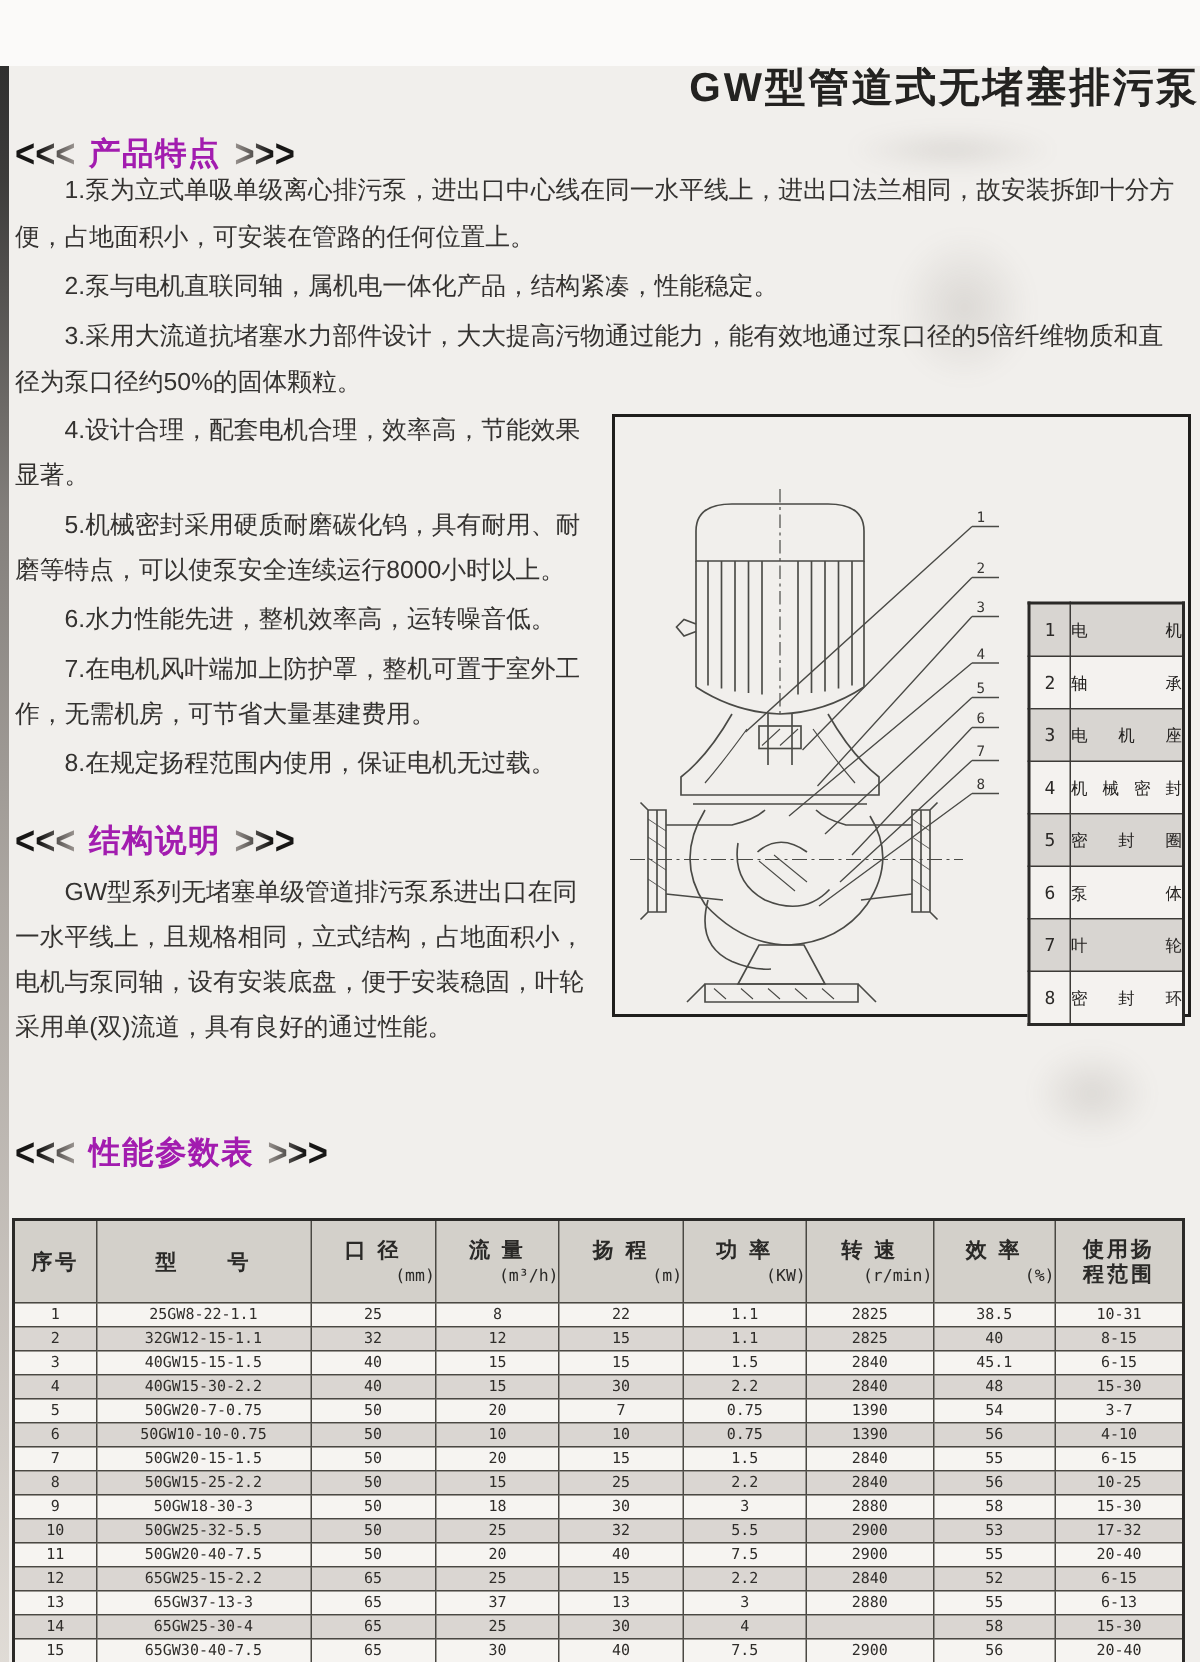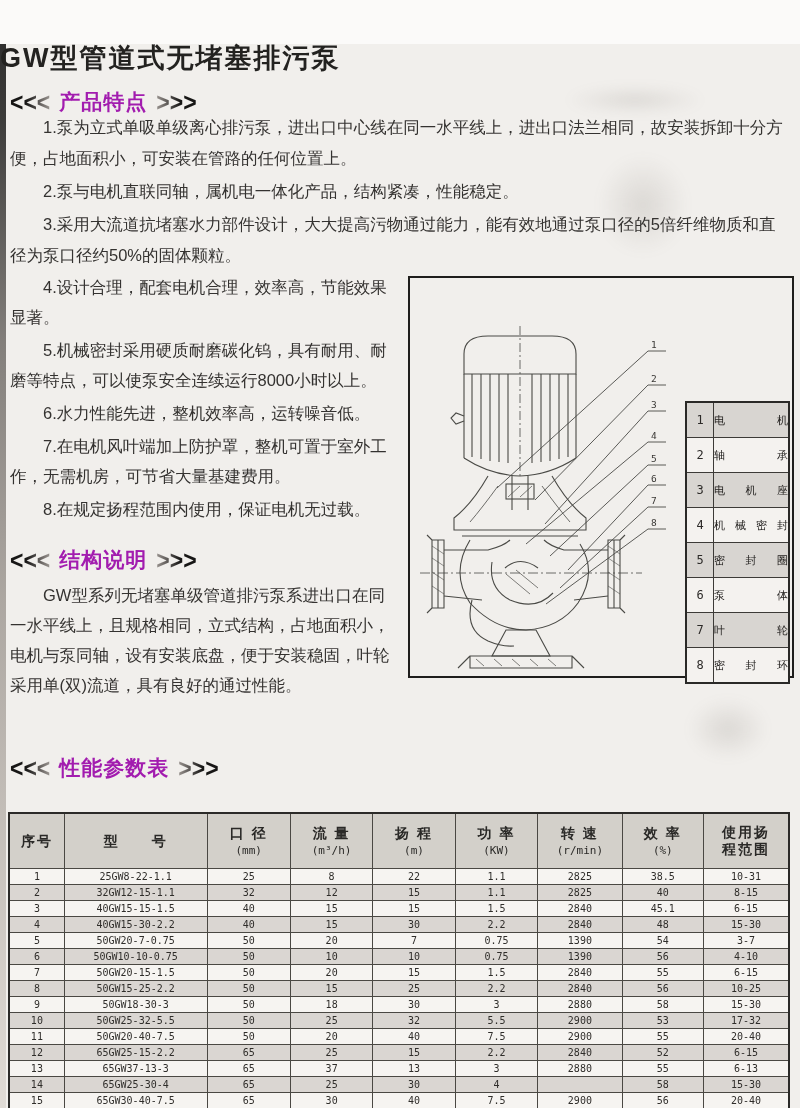--- a/index.html
+++ b/index.html
@@ -7,21 +7,21 @@
         font-family:"Liberation Sans",sans-serif;color:#2e2c2a;}
   .top-strip{position:absolute;left:0;top:0;width:800px;height:44px;background:#fbfaf9;}
   .scan-edge{position:absolute;left:0;top:44px;width:6px;height:1064px;opacity:.85;
         background:linear-gradient(#0e0e0e 0%,#1d1c1b 7%,#6f6b67 28%,#a09a94 52%,#c2bcb6 78%,#ddd8d2 100%);}
   .smudge{position:absolute;filter:blur(6px);opacity:.5;pointer-events:none;
         background:radial-gradient(closest-side,rgba(125,118,110,.38),rgba(125,118,110,0));}
   #smudge1{left:565px;top:86px;width:140px;height:28px;}
   #smudge2{left:598px;top:155px;width:90px;height:100px;}
   #smudge3{left:688px;top:698px;width:80px;height:62px;}
 
-  .title{position:absolute;top:40px;left:0;width:100%;text-align:left;
+  .title{position:absolute;top:40px;left:0;width:100%;text-align:right;
         font-size:27px;font-weight:bold;letter-spacing:2px;color:#232220;}
 
   .section-head{display:flex;align-items:center;gap:9px;font-weight:bold;}
   .section-head .head-text{font-size:21px;letter-spacing:1px;color:#a21caf;}
   .mark{font-size:23px;font-weight:bold;letter-spacing:0;transform:scaleY(1.15);}
   .mark-l{background:linear-gradient(90deg,#171615 40%,#9b9591);-webkit-background-clip:text;background-clip:text;color:transparent;}
   .mark-r{background:linear-gradient(90deg,#9b9591,#171615 60%);-webkit-background-clip:text;background-clip:text;color:transparent;}
   #feat-head{position:absolute;left:10px;top:88px;}
   #specs-head{position:absolute;left:10px;top:754px;}
   #struct-head{margin:22px 0 6px 0;}
@@ -43,21 +43,21 @@
   .p-no{width:26px;text-align:center;font-size:12px;font-family:"DejaVu Sans Mono",monospace;color:#2c2a28;}
   .p-name{text-align:justify;text-align-last:justify;padding:0 7px;font-size:11px;color:#242220;}
 
   
   #spec-table{position:absolute;left:8px;top:792px;width:782px;border-collapse:collapse;
         table-layout:fixed;background:#f6f4f1;border:2px solid #2b2a28;margin-top:20px;}
   #spec-table th,#spec-table td{border:1px solid #4a4843;text-align:center;padding:0;}
   #spec-table thead th{background:#d3d0ca;height:54px;vertical-align:middle;font-weight:bold;color:#2a2927;}
   .h-main{font-size:14px;white-space:pre-line;letter-spacing:2px;line-height:17px;}
   .h-sub{font-size:11px;font-weight:normal;letter-spacing:0;line-height:13px;
-        font-family:"DejaVu Sans Mono",monospace;margin-top:2px;}
+        font-family:"DejaVu Sans Mono",monospace;margin-top:2px;text-align:right;}
   #spec-table tbody td{font-size:10px;height:15px;line-height:15px;color:#2f2d2a;
         font-family:"DejaVu Sans Mono",monospace;}
   #spec-table tbody tr:nth-child(even){background:#dad6d2;}
 </style>
 </head>
 <body>
 
 <div class="page">
   <div class="top-strip"></div>
   <div class="scan-edge"></div>

